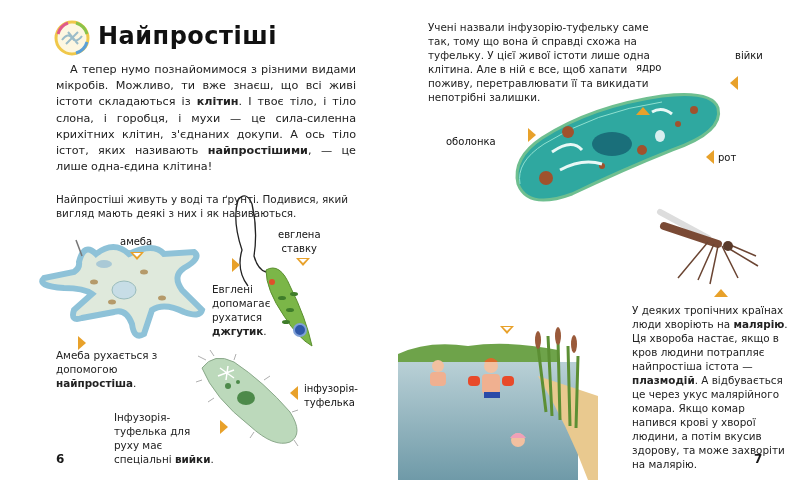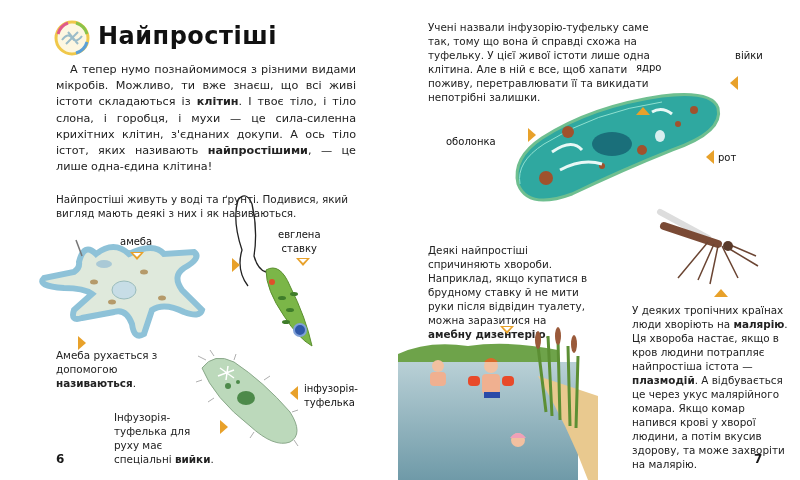--- a/index.html
+++ b/index.html
@@ -47,38 +47,39 @@
     <ellipse cx="70" cy="32" rx="8" ry="4" fill="#aac9d6"></ellipse>
     <ellipse cx="60" cy="50" rx="4" ry="2.5" fill="#b59a6a"></ellipse>
     <ellipse cx="110" cy="40" rx="4" ry="2.5" fill="#b59a6a"></ellipse>
     <ellipse cx="128" cy="66" rx="4" ry="2.5" fill="#b59a6a"></ellipse>
     <ellipse cx="78" cy="70" rx="4" ry="2.5" fill="#b59a6a"></ellipse>
     <path d="M48 24 L42 8" stroke="#777" stroke-width="1.5"></path>
   </svg>
   <div class="abs lbl" style="left:104px;top:236px;">амеба</div>
   <div class="tri tri-down" style="left:114px;top:252px;"></div>
   <div class="tri tri-right" style="left:62px;top:336px;"></div>
-  <div class="abs txt" style="left:40px;top:348px;width:110px;"><span>Амеба рухається з допомогою </span><b>називаються</b><span>.</span></div>
+  <div class="abs txt" style="left:40px;top:348px;width:110px;"><span>Амеба рухається з допомогою </span><b>найпростіша</b><span>.</span></div>
 
   <svg style="left:212px;top:190px;" width="100" height="160" viewBox="0 0 100 160">
     <path d="M20 96 Q8 80 14 60 Q4 30 10 10 Q18 0 24 14 Q30 40 26 66 Q30 80 38 82" stroke="#222" stroke-width="1.3" fill="none"></path>
     <path d="M38 80 Q52 72 62 96 Q78 128 84 156 Q70 148 56 126 Q38 100 38 80Z" fill="#7bb648" stroke="#5a8f2e" stroke-width="1"></path>
     <circle cx="44" cy="92" r="3" fill="#e0502a"></circle>
     <circle cx="72" cy="140" r="6" fill="#2f58a8" stroke="#7fa0d8" stroke-width="2"></circle>
     <ellipse cx="54" cy="108" rx="4" ry="2" fill="#3f7d2a"></ellipse>
     <ellipse cx="62" cy="120" rx="4" ry="2" fill="#3f7d2a"></ellipse>
     <ellipse cx="66" cy="104" rx="4" ry="2" fill="#3f7d2a"></ellipse>
     <ellipse cx="58" cy="132" rx="4" ry="2" fill="#3f7d2a"></ellipse>
   </svg>
   <div class="abs lbl" style="left:262px;top:228px;line-height:14px;text-align:center;">
       <div>евглена</div>
       <div>ставку</div>
     </div>
   <div class="tri tri-down" style="left:280px;top:258px;"></div>
   <div class="tri tri-right" style="left:216px;top:258px;"></div>
+  <div class="abs txt" style="left:196px;top:282px;width:70px;"><span>Евглені допомагає рухатися </span><b>джгутик</b><span>.</span></div>
 
   <svg style="left:178px;top:352px;" width="120" height="100" viewBox="0 0 120 100">
     <path d="M8 16 Q20 0 40 10 Q70 30 96 60 Q110 82 96 90 Q80 96 56 74 Q20 46 8 16Z" fill="#bcd9bb" stroke="#8aa88a" stroke-width="1"></path>
     <path d="M12 8 L4 4 M20 4 L16 -2 M40 8 L42 2 M70 28 L76 24 M98 60 L104 58 M100 88 L104 94 M60 80 L56 86 M20 46 L14 50 M8 28 L2 30" stroke="#999" stroke-width="0.8"></path>
     <ellipse cx="52" cy="46" rx="9" ry="7" fill="#4d8a4a"></ellipse>
     <circle cx="34" cy="34" r="3" fill="#4d8a4a"></circle>
     <circle cx="44" cy="30" r="2" fill="#4d8a4a"></circle>
     <path d="M26 16 L40 26 M34 14 L32 28 M24 24 L40 18" stroke="#fff" stroke-width="1.5"></path>
   </svg>
   <div class="abs lbl" style="left:288px;top:382px;line-height:14px;">
@@ -117,21 +118,20 @@
   <div class="abs lbl" style="left:318px;top:152px;">рот</div>
   <div class="tri tri-left" style="left:306px;top:150px;"></div>
 
   <svg style="left:248px;top:208px;" width="120" height="80" viewBox="0 0 120 80">
     <path d="M12 4 L60 30" stroke="#ddd" stroke-width="6" stroke-linecap="round"></path>
     <path d="M16 18 Q40 26 70 36" stroke="#7a4a35" stroke-width="8" stroke-linecap="round"></path>
     <path d="M60 34 L30 70 M66 36 L50 72 M70 38 L62 76 M74 38 L90 70 M80 40 L110 58 M80 36 L108 48" stroke="#6b4533" stroke-width="1.5" fill="none"></path>
     <circle cx="80" cy="38" r="5" fill="#5a3a2a"></circle>
   </svg>
 
-  <div class="abs txt" style="left:28px;top:243px;width:160px;"><span>Деякі найпростіші спричиняють хвороби. Наприклад, якщо купатися в брудному ставку й не мити руки після відвідин туалету, можна заразитися на </span><b>амебну дизентерію</b><span>.</span></div>
   <div class="tri tri-down" style="left:100px;top:326px;"></div>
 
   <svg style="left:-12px;top:336px;" width="210" height="144" viewBox="0 0 210 144">
     <defs>
       <linearGradient id="wg" x1="0" y1="0" x2="0" y2="1">
           <stop offset="0" stop-color="#b9d0d6"></stop>
           <stop offset="1" stop-color="#6f9aa8"></stop>
         </linearGradient>
     </defs>
     <path d="M10 18 Q40 4 80 10 Q120 4 170 14 L170 28 L10 28Z" fill="#6ea34a"></path>

